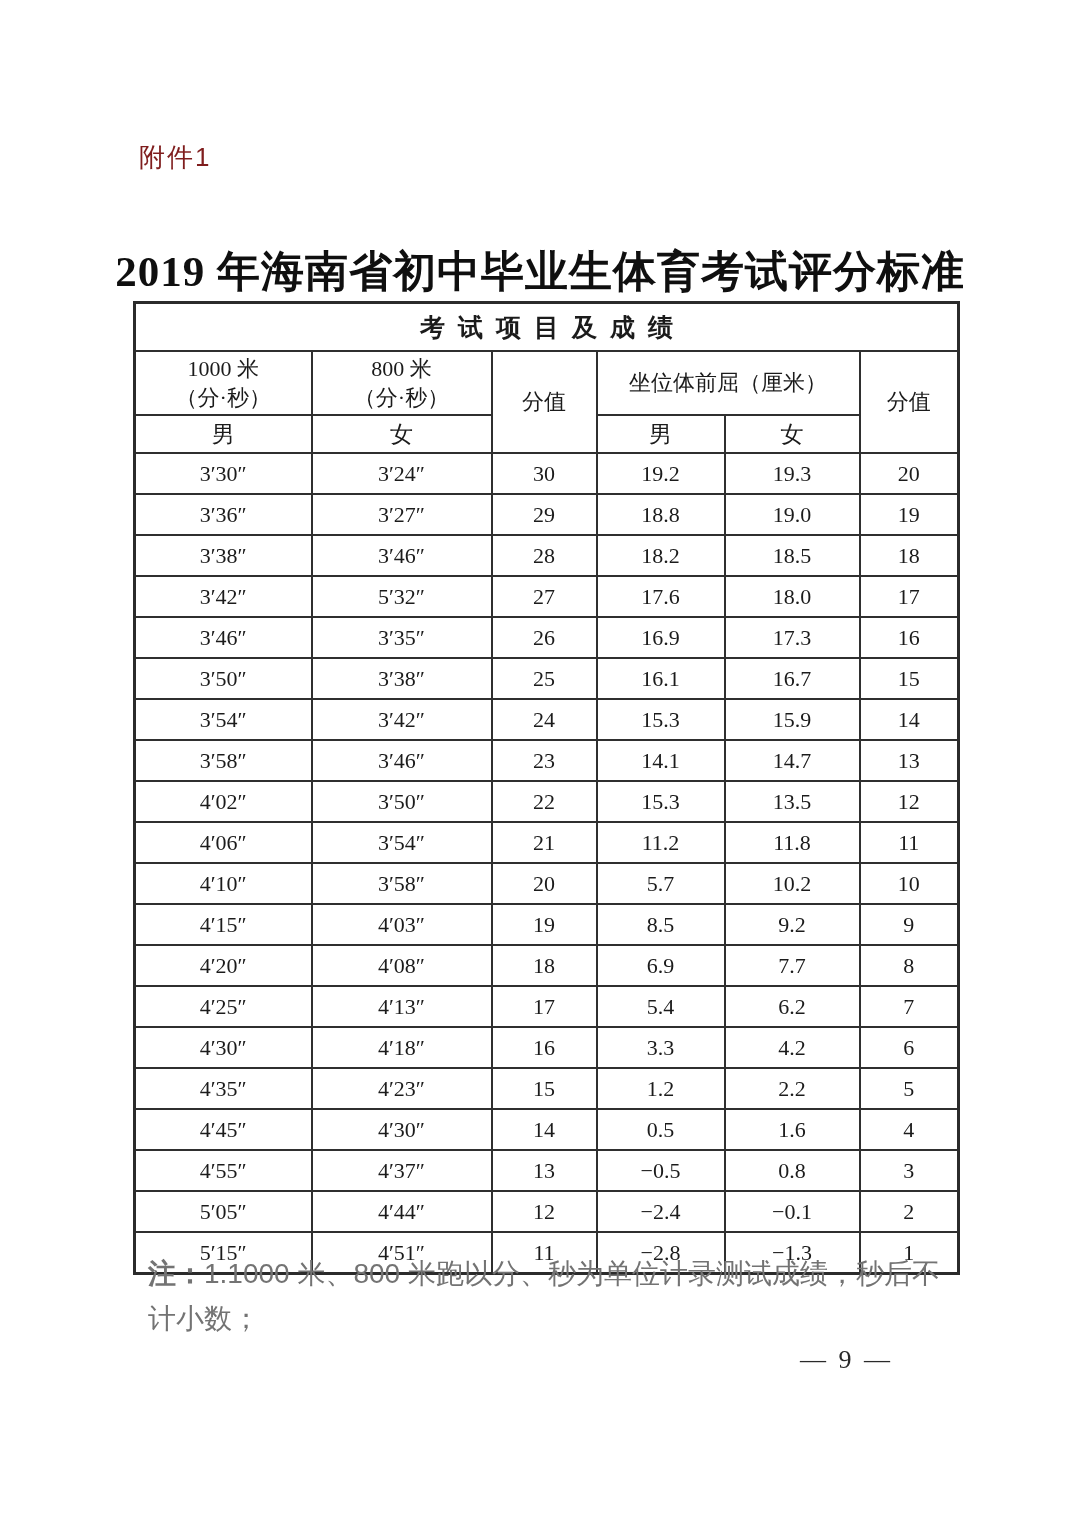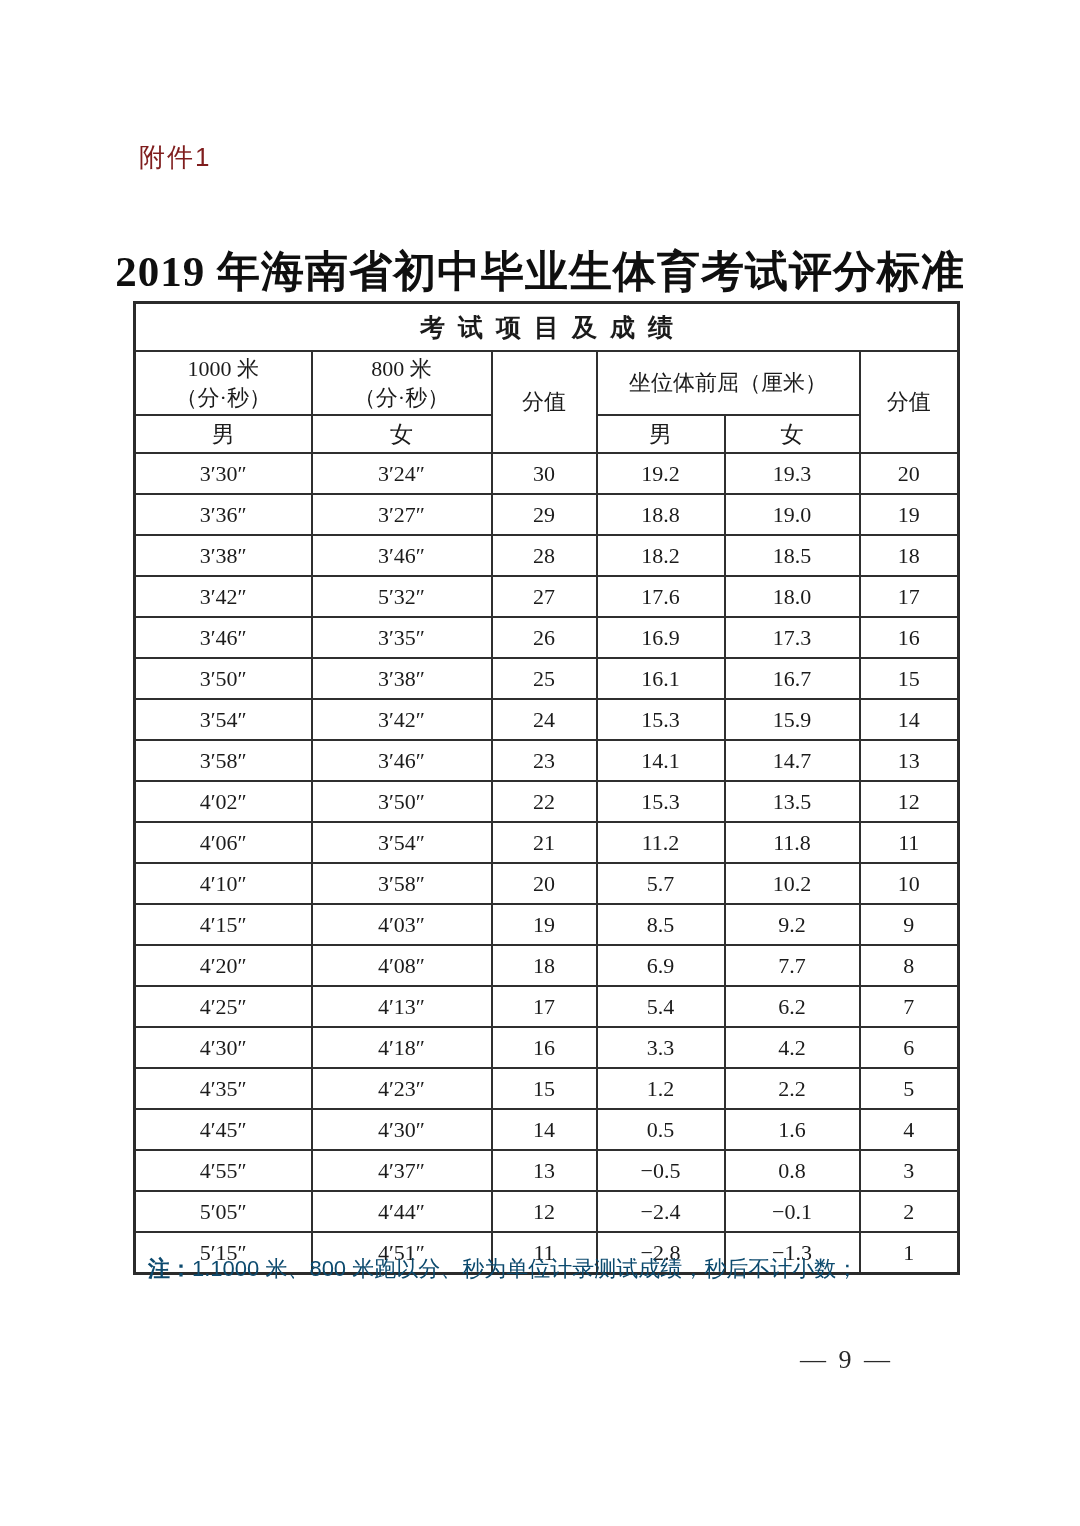--- a/index.html
+++ b/index.html
@@ -44,22 +44,22 @@
     height:46px;font-size:25px;font-weight:bold;
     letter-spacing:13px;padding-left:13px;
   }
   .subhead-row th{height:62px;font-size:22px;line-height:1.32;}
   .gender-row th{height:36px;font-size:23px;}
   .score-col-head{font-size:23px;}
   .score-table tbody td{height:39px;font-size:22px;}
   .notes{
     position:absolute;left:148px;top:1251px;
     font-family:"Liberation Sans", sans-serif;
-    font-size:22px;line-height:1.62;
-    color:#0c4a6e;
+    font-size:28px;line-height:1.62;
+    color:#737373;
     width:800px;
   }
   .note-label{font-weight:bold;}
   .note-line2{padding-left:45px;}
   .page-number{
     position:absolute;left:800px;top:1345px;
     font-size:26px;letter-spacing:3px;
     color:#2a2a2a;
   }
 </style>

